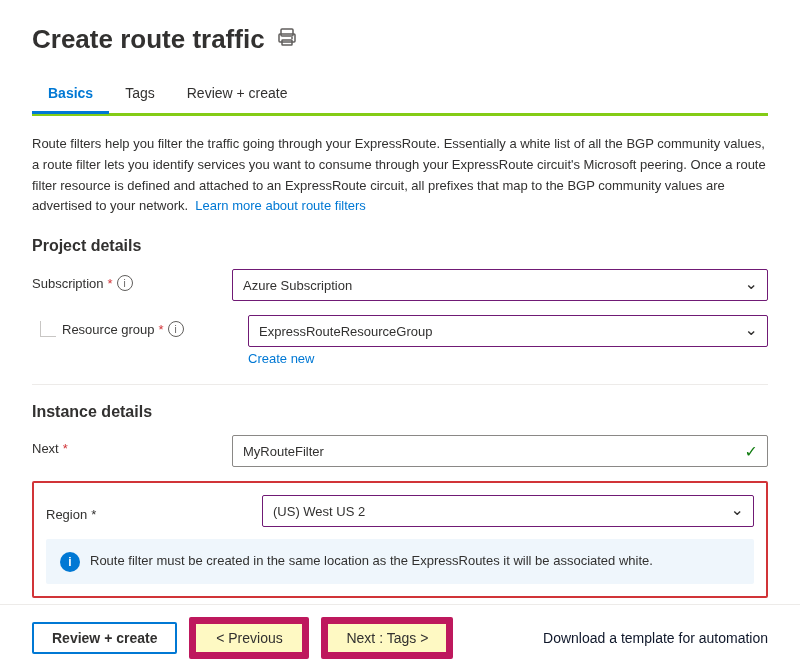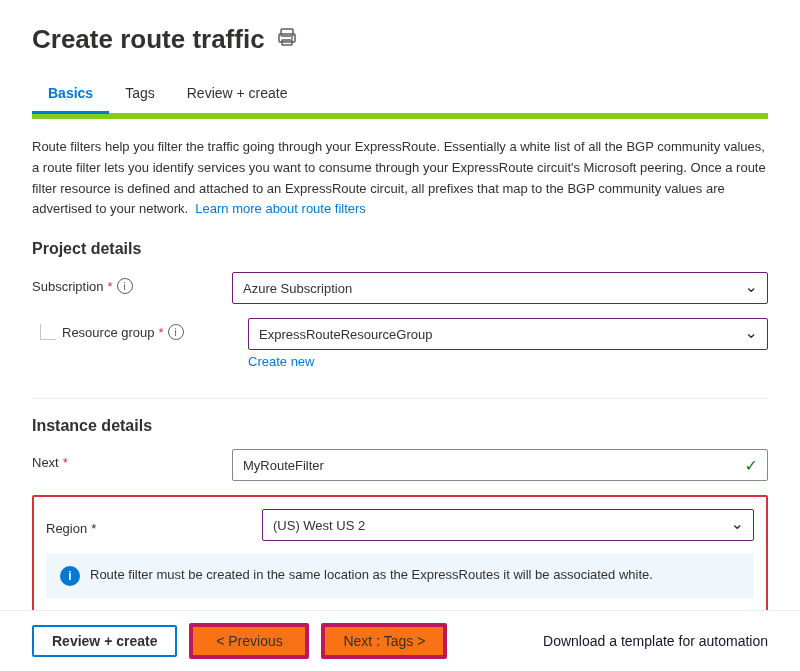--- a/index.html
+++ b/index.html
@@ -28,21 +28,21 @@
       font-weight: 600;
       color: #323130;
     }
     .print-icon {
       color: #605e5c;
       cursor: pointer;
       font-size: 18px;
     }
     .tabs {
       display: flex;
-      border-bottom: 6px solid #84cc16;
+      border-bottom: 3px solid #84cc16;
       margin-bottom: 18px;
       gap: 0;
       align-items: flex-end;
     }
     .tab {
       padding: 10px 16px;
       cursor: pointer;
       font-size: 14px;
       color: #323130;
       border-bottom: 3px solid transparent;
@@ -157,21 +157,21 @@
       position: absolute;
       right: 10px;
       top: 50%;
       transform: translateY(-50%);
       color: #107c10;
       font-size: 16px;
     }
     .resource-group-row {
       display: flex;
       align-items: flex-start;
-      margin-bottom: 29px;
+      margin-bottom: 18px;
       gap: 16px;
     }
     .resource-group-label-wrap {
       min-width: 200px;
       padding-top: 6px;
       display: flex;
       align-items: flex-start;
     }
     .resource-group-indent {
       display: flex;
@@ -254,23 +254,23 @@
       border: 2px solid #c8c6c4;
       padding: 6px 18px;
       font-size: 14px;
       cursor: pointer;
       border-radius: 2px;
     }
     .btn-review-create.highlighted {
       border: 2.5px solid #0078d4;
     }
     .btn-secondary {
-      background: #f97316;
-      color: #323130;
-      border: 4px solid #be185d;
+      background: #fef9c3;
+      color: #323130;
+      border: 7px solid #be185d;
       padding: 6px 18px;
       font-size: 14px;
       cursor: pointer;
       border-radius: 2px;
       min-width: 120px;
     }
     .footer-link {
       color: #0f172a;
       text-decoration: none;
       font-size: 14px;

